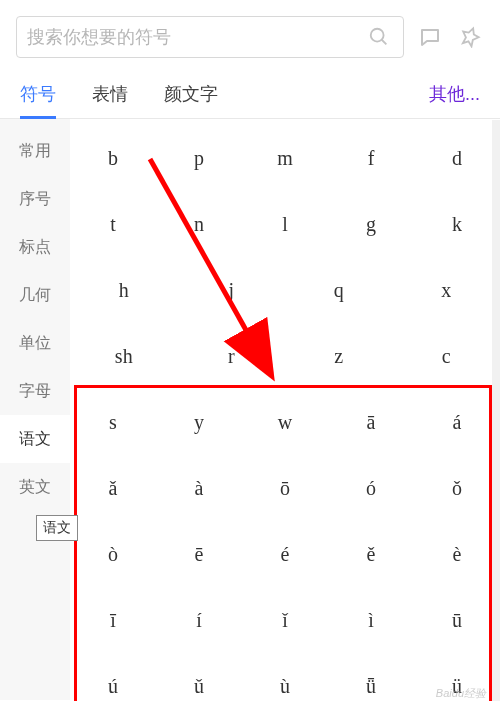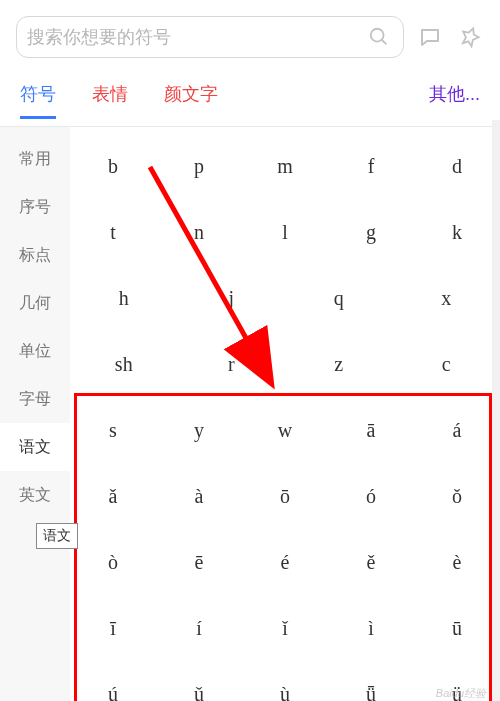--- a/index.html
+++ b/index.html
@@ -19,21 +19,21 @@
 .top-bar {
   display: flex;
   align-items: center;
   padding: 16px 16px 8px 16px;
   gap: 12px;
 }
 .search-box {
   flex: 1;
   height: 42px;
   border: 1px solid #d8d8d8;
-  border-radius: 12px;
+  border-radius: 4px;
   display: flex;
   align-items: center;
   padding: 0 10px;
   background: #fff;
 }
 .search-input {
   flex: 1;
   border: none;
   outline: none;
   font-size: 18px;
@@ -45,27 +45,27 @@
   width: 28px;
   height: 28px;
   display: flex;
   align-items: center;
   justify-content: center;
   color: #c3c3c3;
 }
 .tabs-row {
   display: flex;
   align-items: center;
-  padding: 10px 20px 8px 20px;
+  padding: 10px 20px 0 20px;
   border-bottom: 1px solid #e8e8e8;
   position: relative;
 }
 .tab {
   font-size: 18px;
-  color: #ef4444;
+  color: #404040;
   padding: 6px 0 12px 0;
   margin-right: 36px;
   cursor: pointer;
   position: relative;
 }
 .tab.active {
   color: #3a7afe;
 }
 .tab.active::after {
   content: "";

